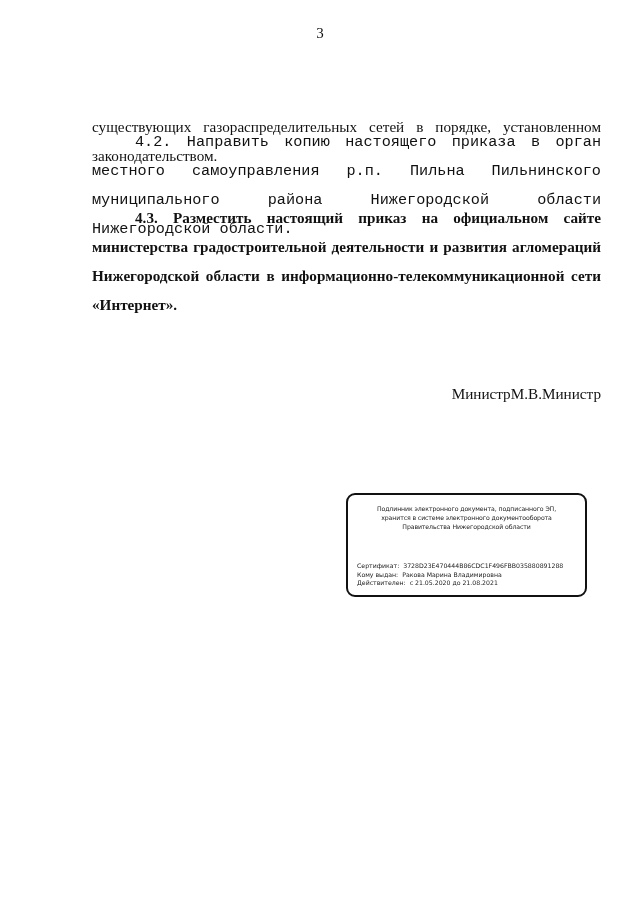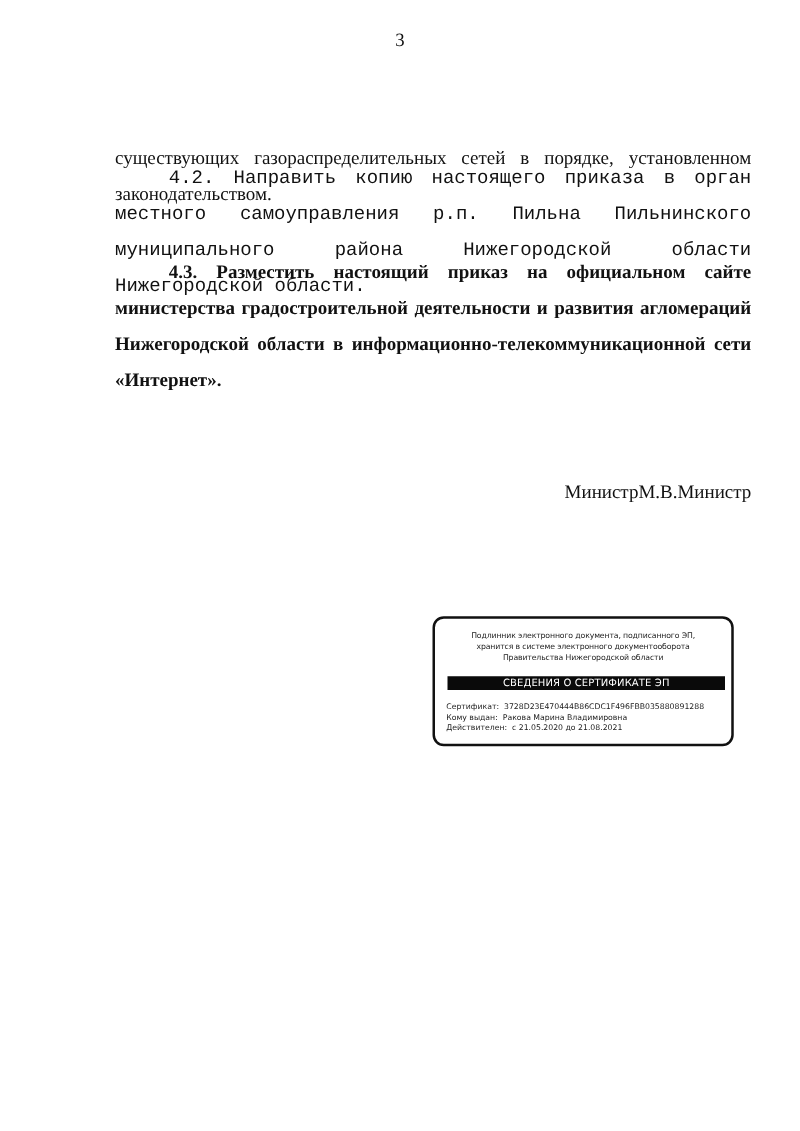--- a/index.html
+++ b/index.html
@@ -122,21 +122,20 @@
   <span>Министр</span>
   <span>М.В.Министр</span>
 </div>
 
 <div class="stamp">
   <div class="stamp-head">
     <div>Подлинник электронного документа, подписанного ЭП,</div>
     <div>хранится в системе электронного документооборота</div>
     <div>Правительства Нижегородской области</div>
   </div>
-  <div class="stamp-bar">СВЕДЕНИЯ О СЕРТИФИКАТЕ ЭП</div>
   <div class="stamp-details">
     <div>
       <span class="lbl">Сертификат:</span><span>3728D23E470444B86CDC1F496FBB035880891288</span>
     </div>
     <div>
       <span class="lbl">Кому выдан:</span><span>Ракова Марина Владимировна</span>
     </div>
     <div>
       <span class="lbl">Действителен:</span><span>с 21.05.2020 до 21.08.2021</span>
     </div>

